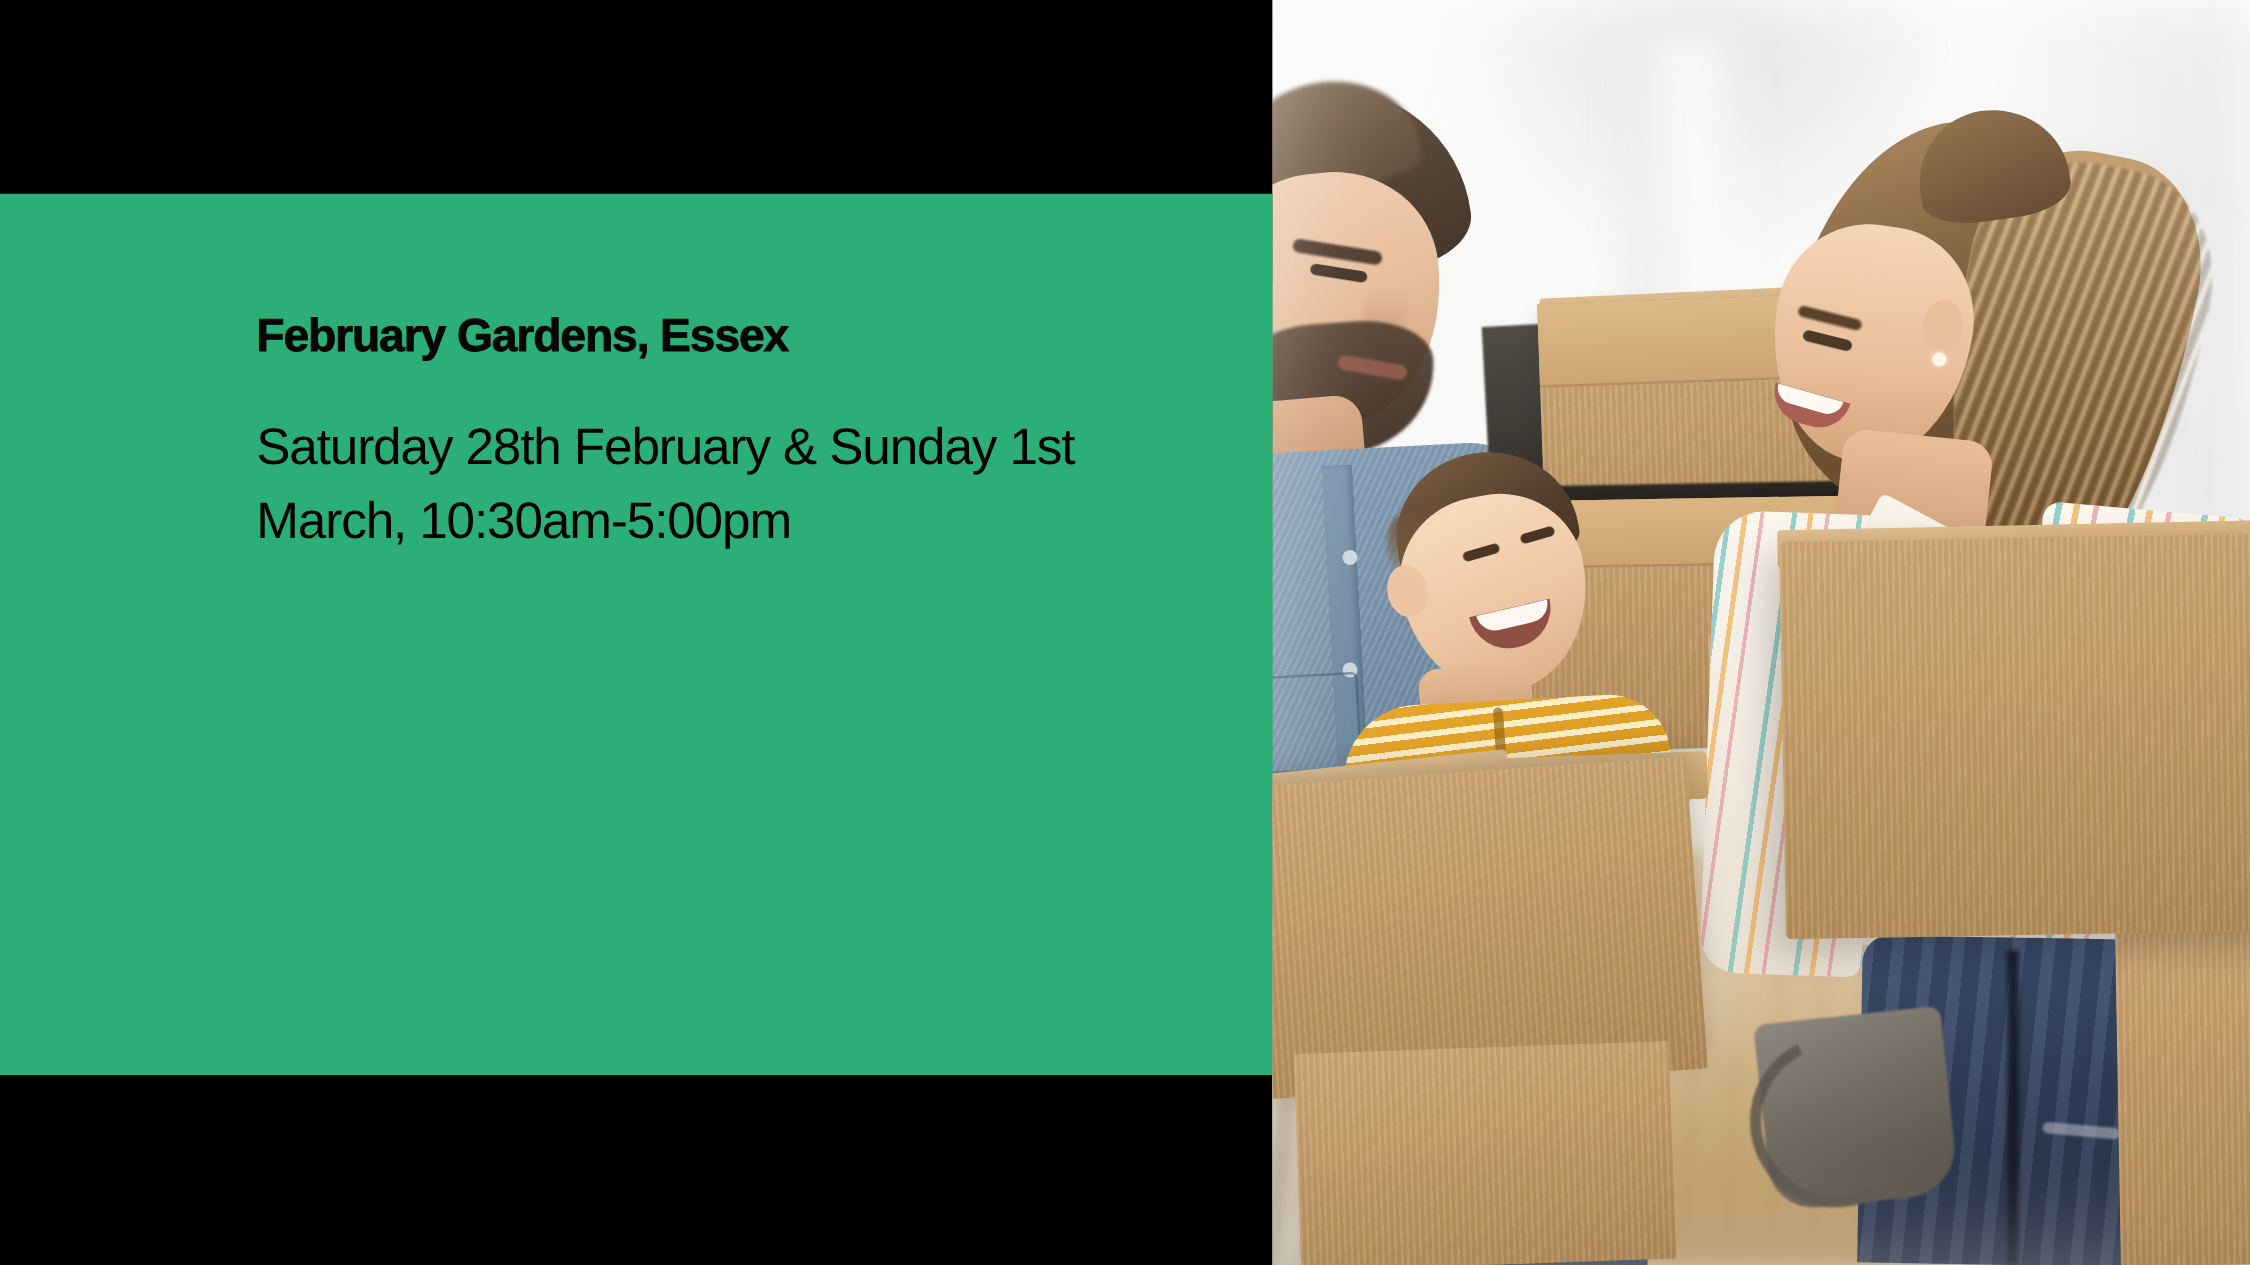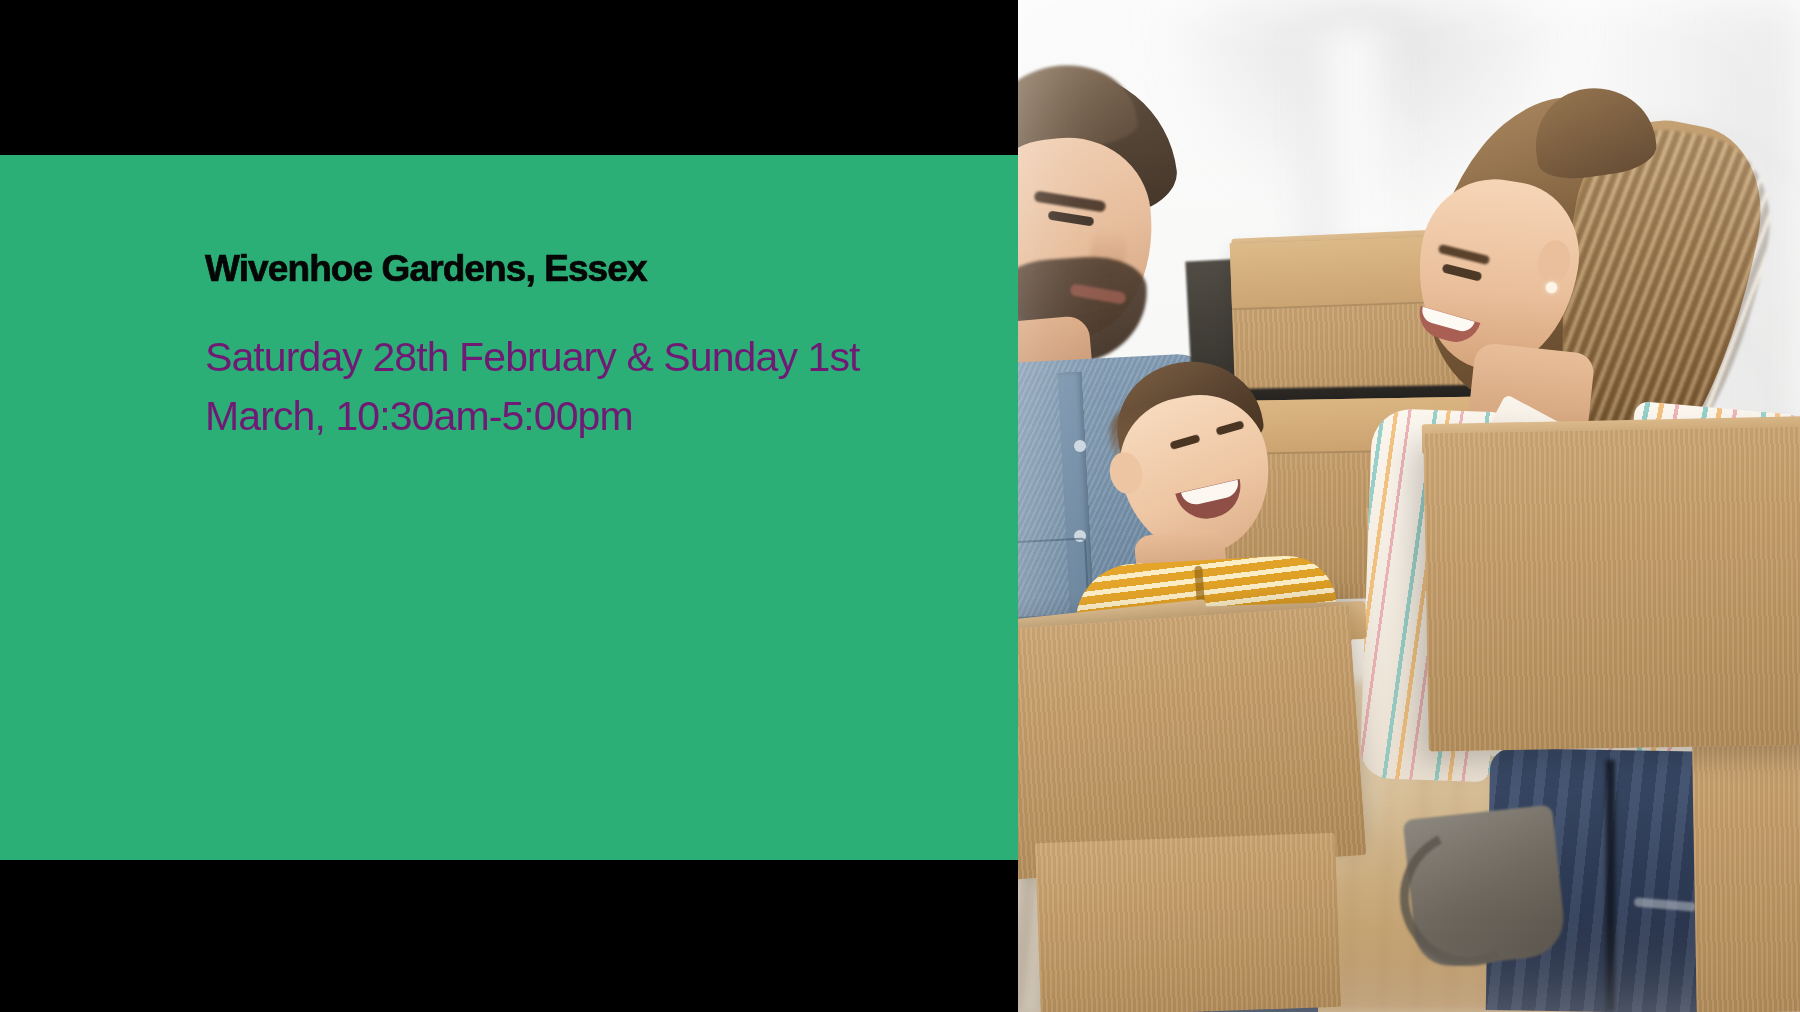--- a/index.html
+++ b/index.html
@@ -35,21 +35,21 @@
     color:#060606;
     margin:47px 0 0 0;
     -webkit-text-stroke:0.7px #060606;
   }
   #dates{
     font-family:"Liberation Sans",sans-serif;
     font-weight:400;
     font-size:41px;
     line-height:59px;
     letter-spacing:-0.9px;
-    color:#701a75;
+    color:#000000;
     margin:37px 0 0 0;
     white-space:pre-line;
   }
 
   
   #photo{
     position:absolute;left:1018px;top:0;width:782px;height:1012px;
     overflow:hidden;
     background:#f4f3f1;
   }
@@ -443,19 +443,19 @@
     <div class="box" id="boxG">
       <div class="face"></div>
     </div>
 
     <div class="ph" id="photo-grade"></div>
     <div class="ph" id="photo-soft"></div>
   </div>
 
   <div id="green-panel">
     <div id="copy-block">
-      <div id="venue">Wivenhoe Gardens, Essex</div>
+      <div id="venue">February Gardens, Essex</div>
       <div id="dates">Saturday 28th February &amp; Sunday 1st
 March, 10:30am-5:00pm</div>
     </div>
   </div>
 
 </div>
 
 </body></html>

